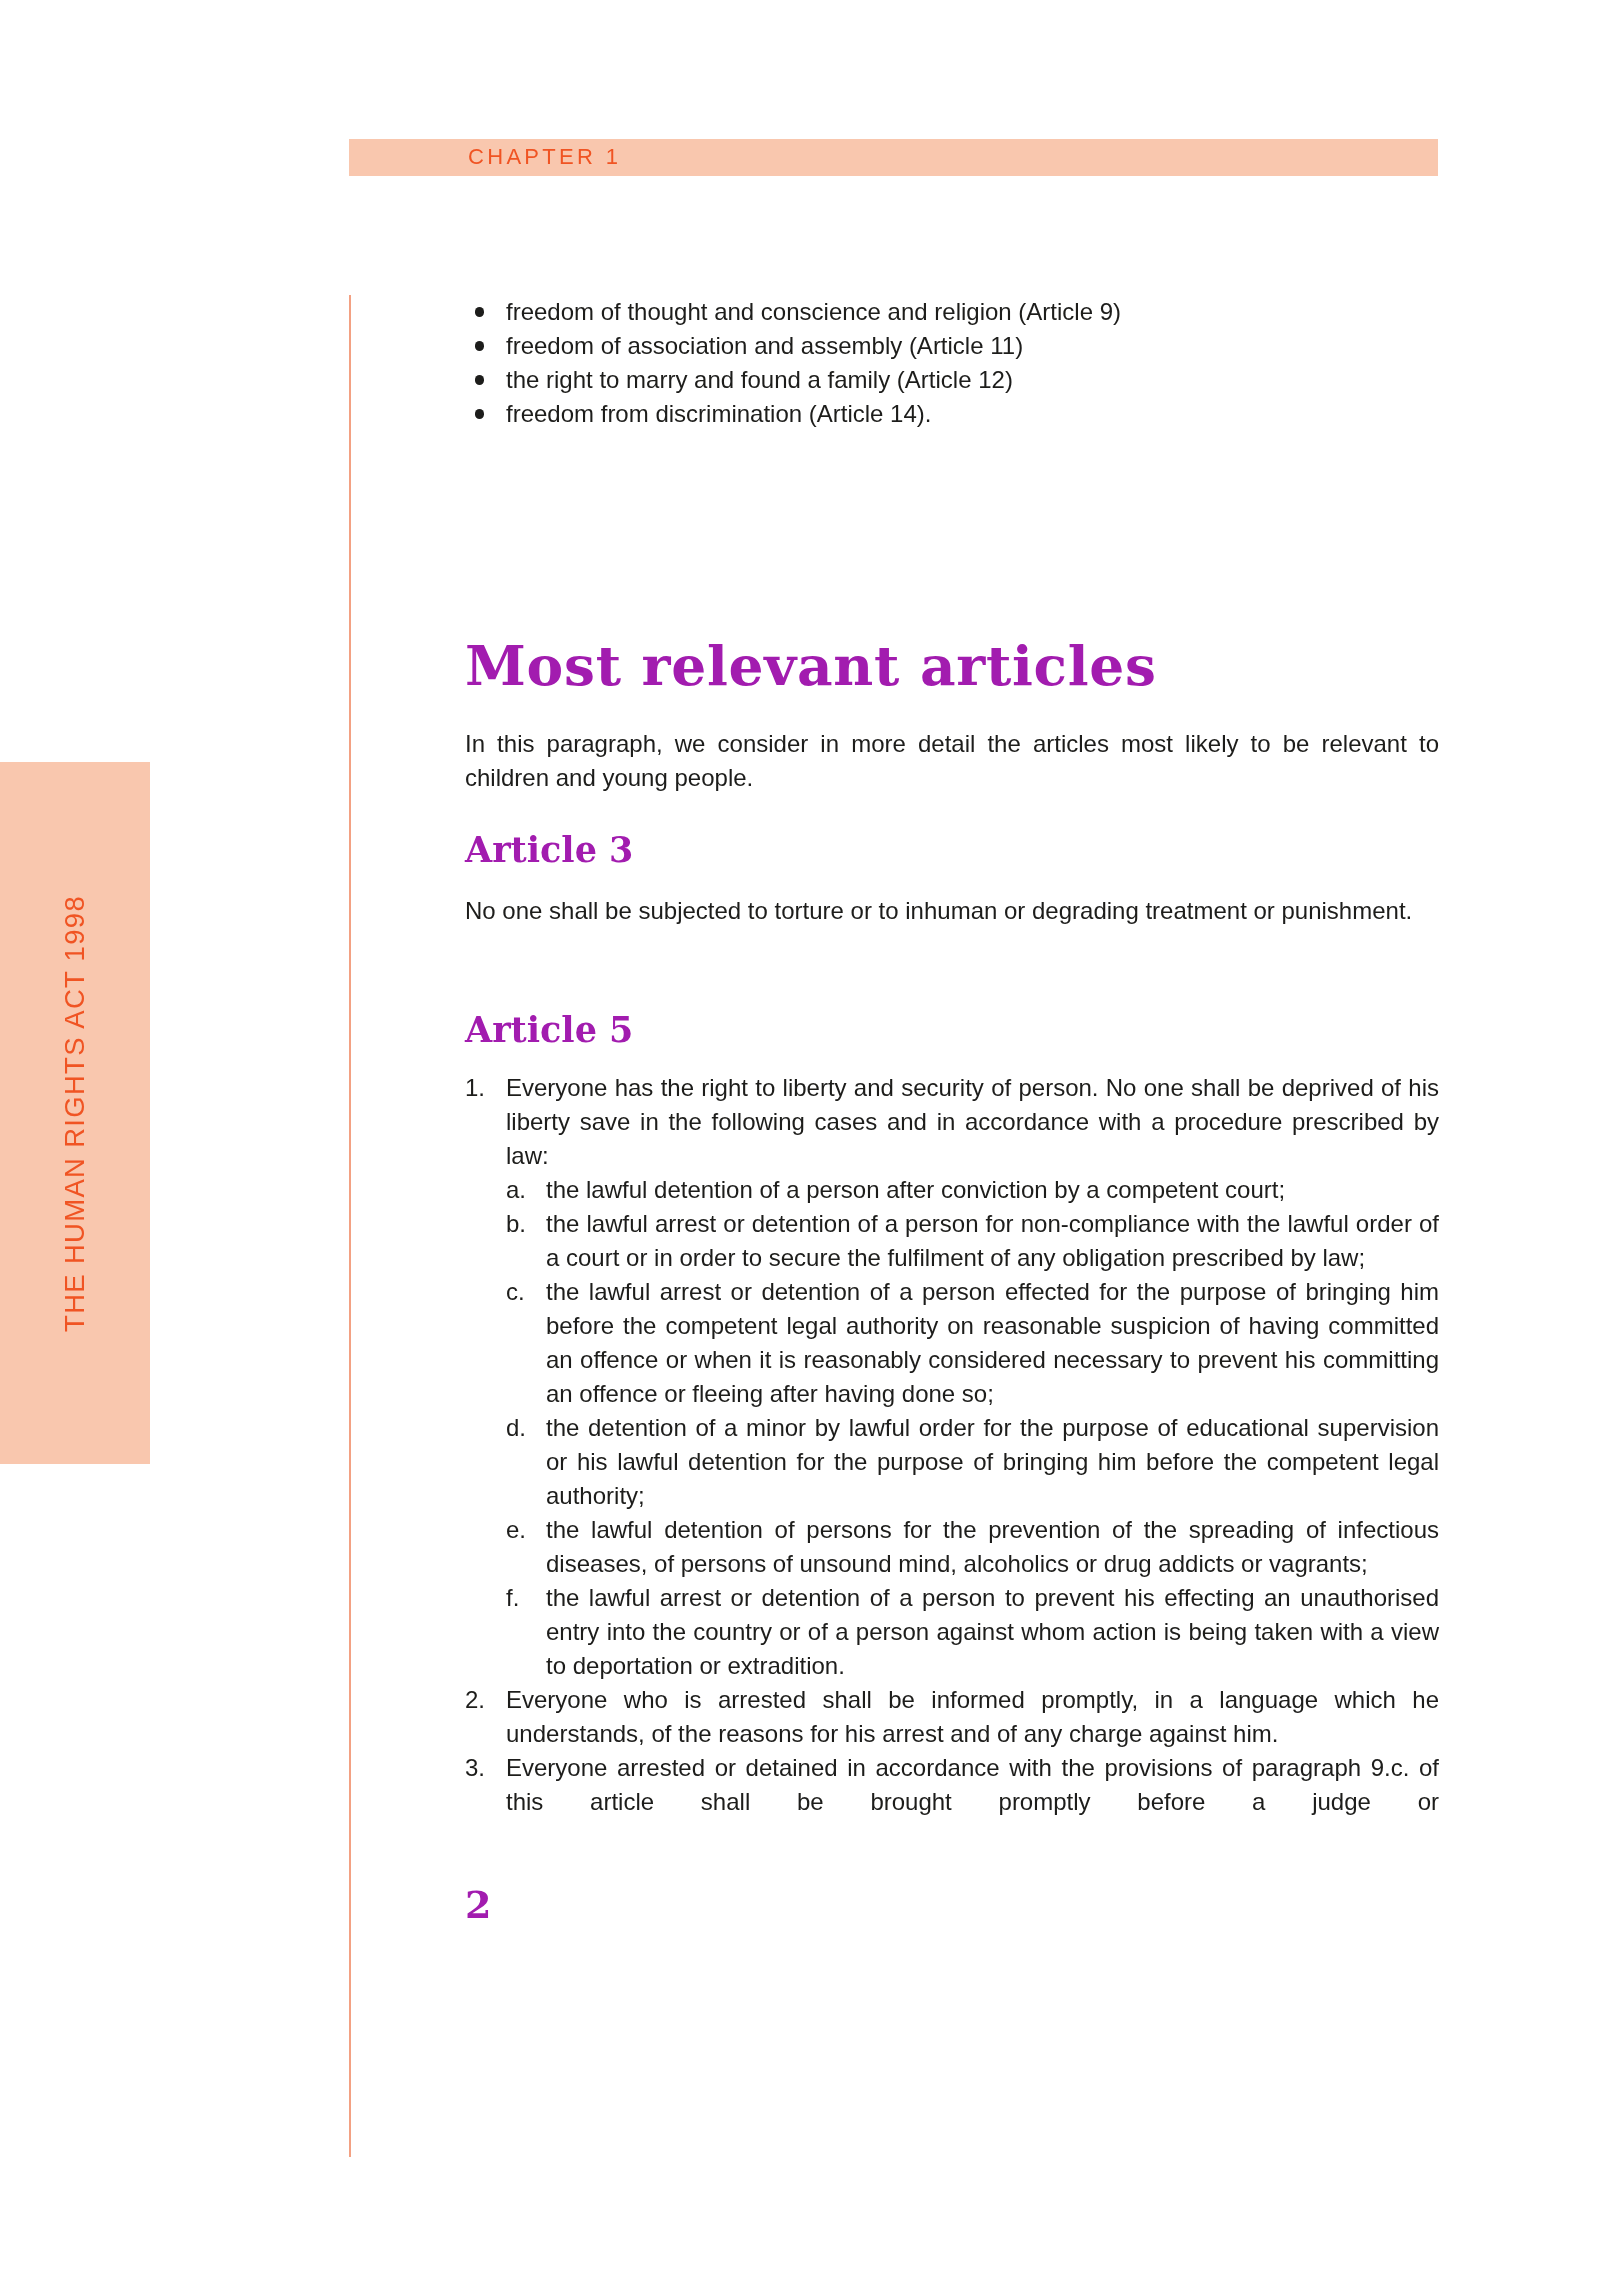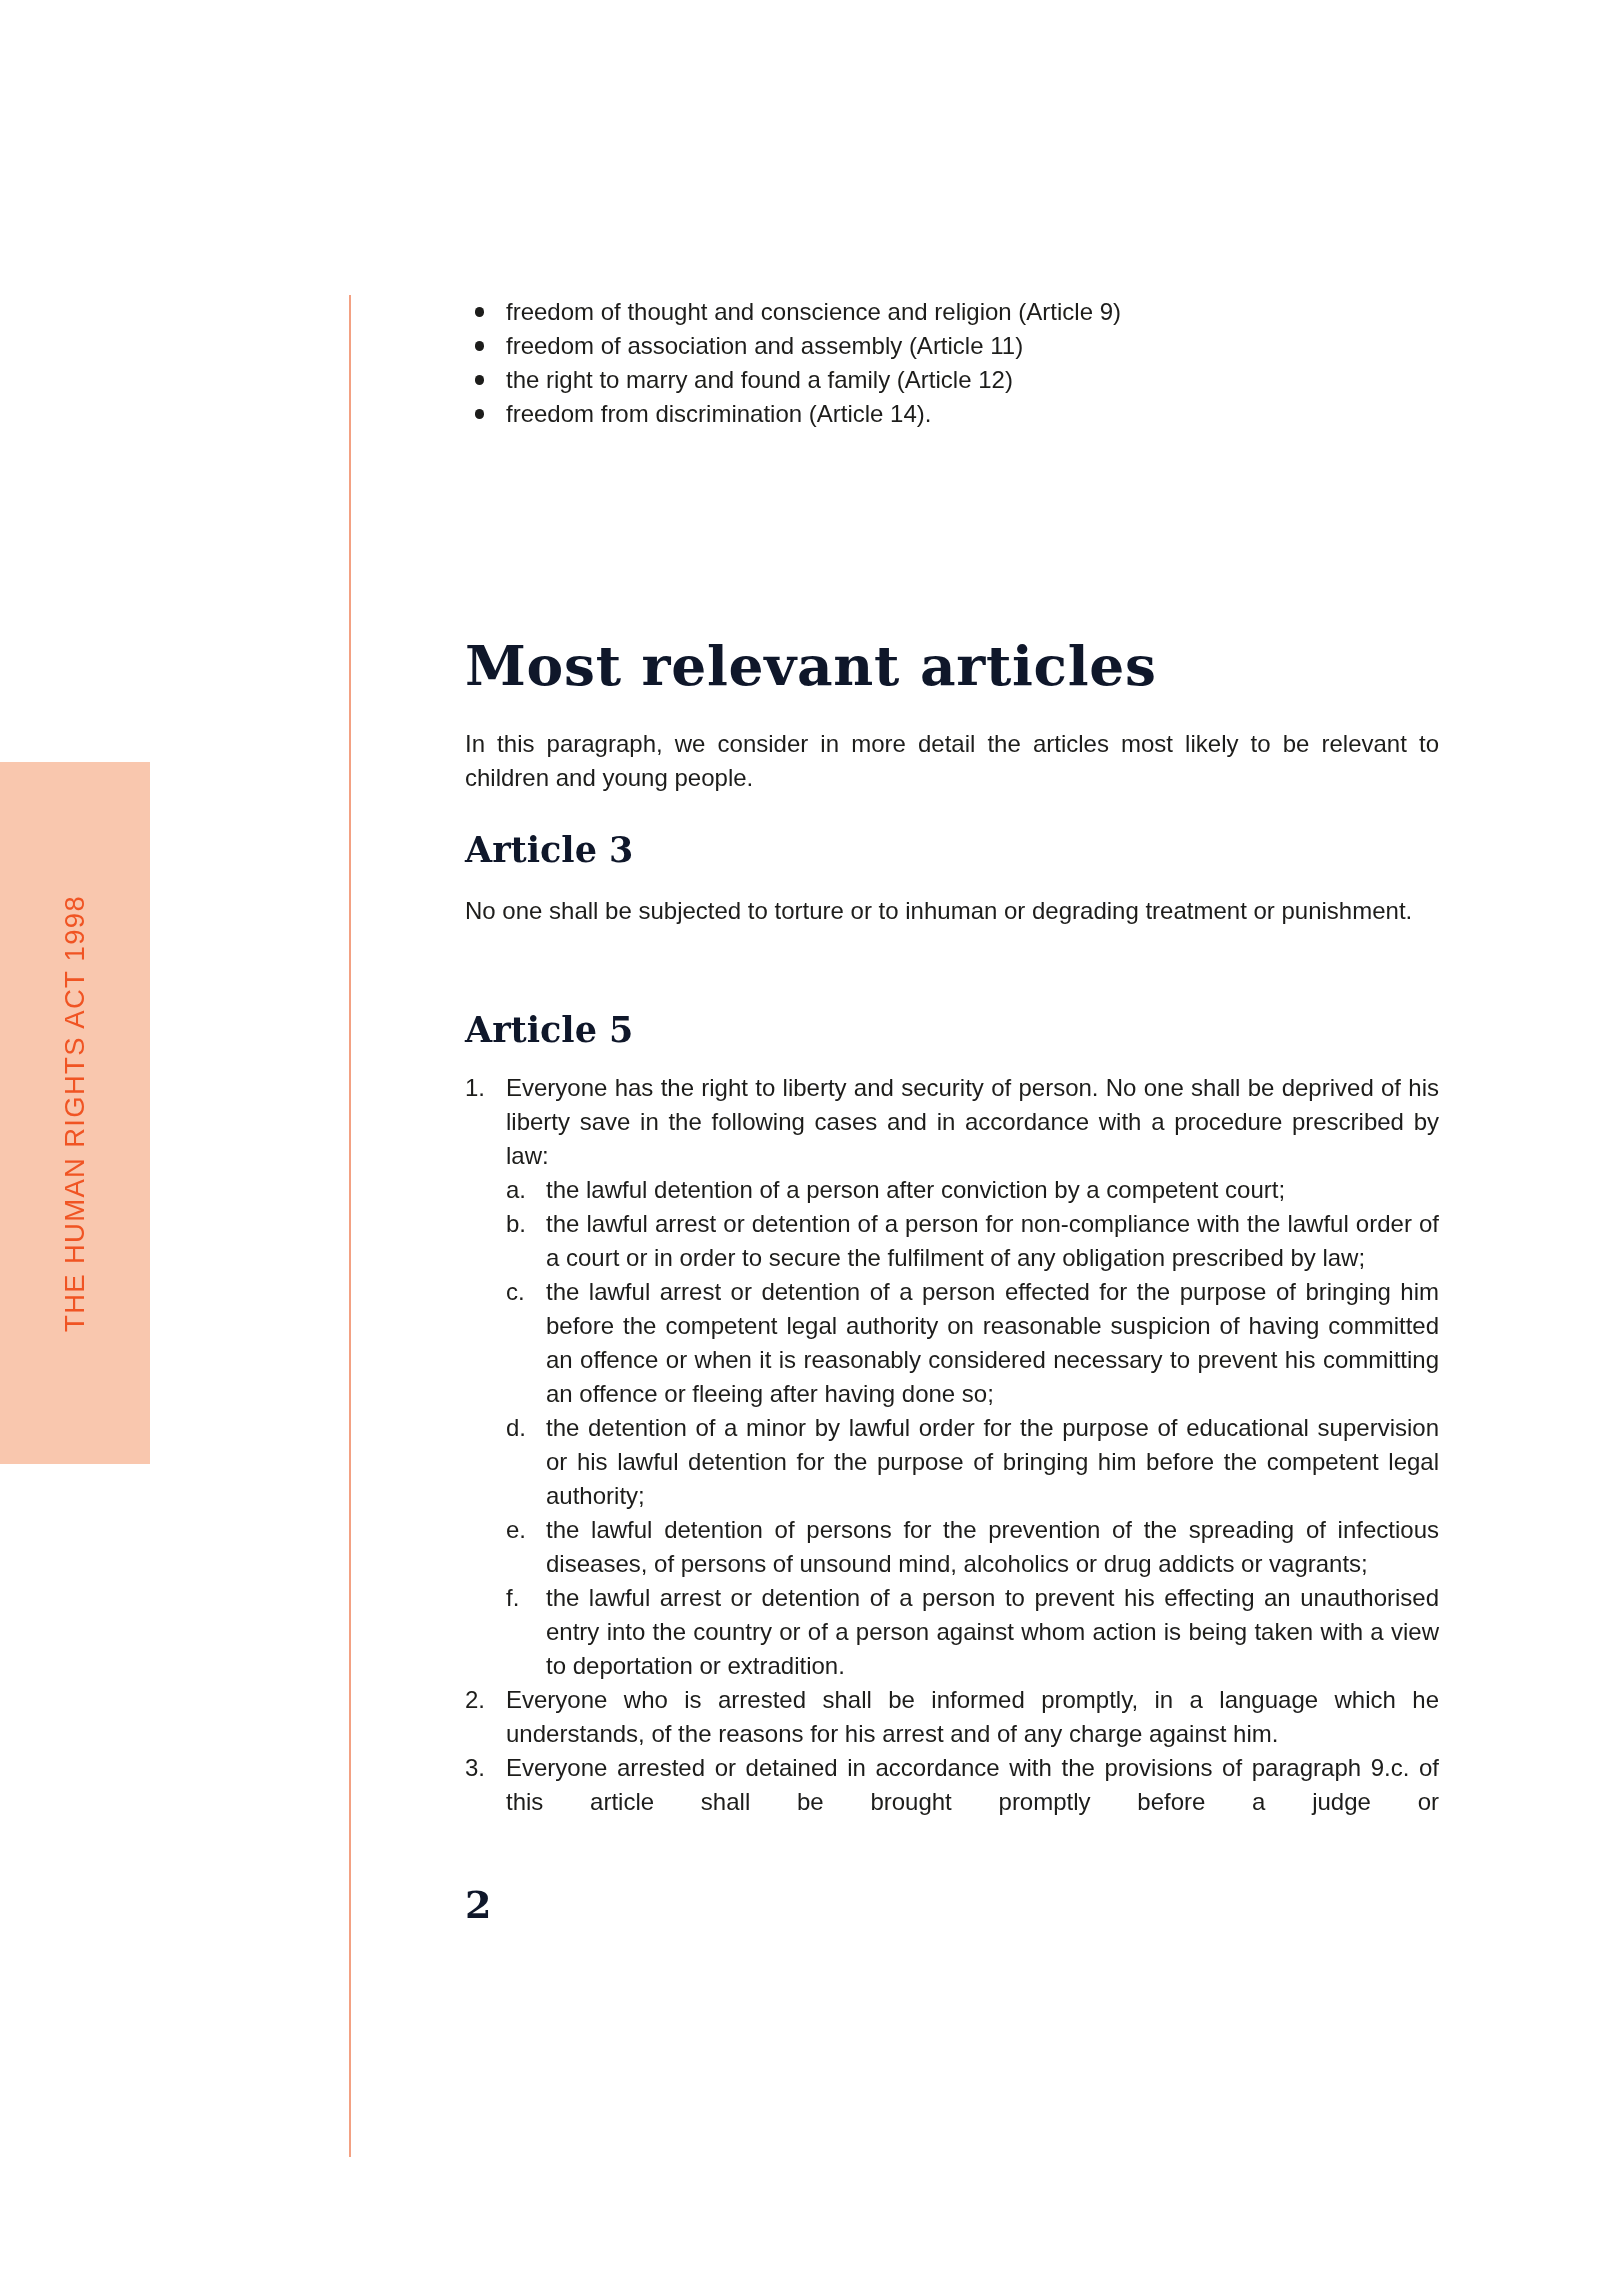--- a/index.html
+++ b/index.html
@@ -40,21 +40,21 @@
 
   
   .content { position:absolute; left:465px; top:295px; width:974px; }
 
   .bullets { list-style:none; }
   .bullet-item { display:flex; font-size:24px; line-height:34px; }
   .dot-col { flex:0 0 41px; padding-left:9.8px; }
   .dot { display:block; width:9.2px; height:9.2px; border-radius:50%; background:#1d1d1b; margin-top:12.4px; }
   .bullet-text { flex:1; }
 
-  .serif-head { font-family:"DejaVu Serif","Liberation Serif",serif; font-weight:bold; color:#0f172a; }
+  .serif-head { font-family:"DejaVu Serif","Liberation Serif",serif; font-weight:bold; color:#a21caf; }
   .main-heading { margin-top:205px; font-size:55px; line-height:59px; letter-spacing:0.7px; }
 
   .bodytext { font-size:24px; line-height:34px; }
   .jtext { text-align:justify; }
   .intro { margin-top:32px; }
 
   .article-heading { font-size:35px; line-height:38px; }
   .a3-heading { margin-top:36px; }
   .a3-body { margin-top:25px; }
   .a5-heading { margin-top:83px; }
@@ -69,20 +69,23 @@
   .sub-body { flex:1; min-width:0; }
   .force-last { text-align-last:justify; }
 
   .page-number { margin-top:65px; font-size:38px; line-height:42px; }
 </style>
 </head>
 <body>
 
 <div class="page">
 
+  <div class="chapter-bar">
+    <span class="chapter-label">CHAPTER 1</span>
+  </div>
 
   <div class="vrule"></div>
 
   <div class="sidebar-box">
     <span class="sidebar-text">THE HUMAN RIGHTS ACT 1998</span>
   </div>
 
   <div class="content">
 
     <ul class="bullets">

